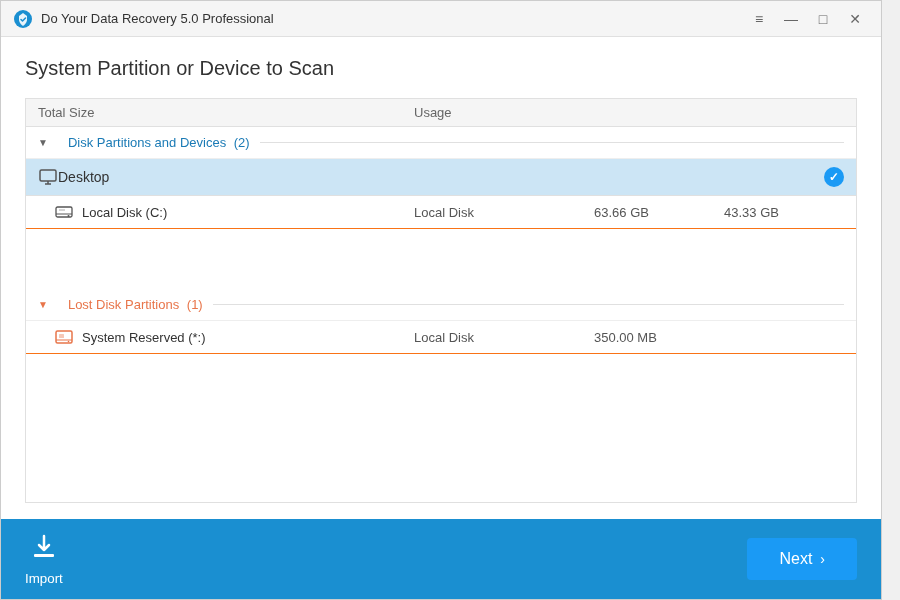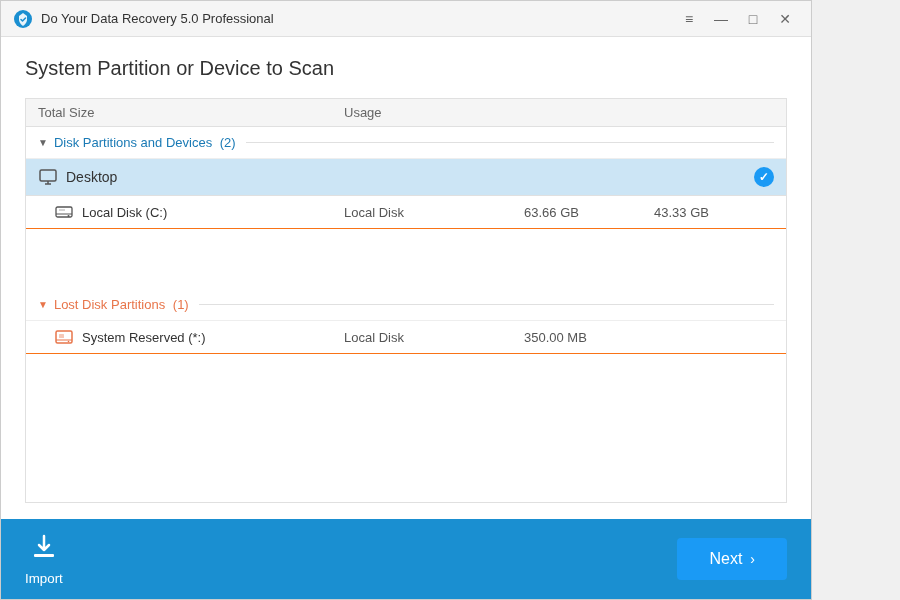--- a/index.html
+++ b/index.html
@@ -1,18 +1,18 @@
 <!DOCTYPE html>
 <html><head>
   <meta charset="utf-8">
   <style>
     * { margin: 0; padding: 0; box-sizing: border-box; }
     body { width: 900px; height: 600px; font-family: 'Segoe UI', Arial, sans-serif; background: #f0f0f0; overflow: hidden; }
 
-    .window { width: 812px; height: 600px; background: #fff; display: flex; flex-direction: column; border: 1px solid #ccc; }
+    .window { width: 882px; height: 600px; background: #fff; display: flex; flex-direction: column; border: 1px solid #ccc; }
 
     
     .titlebar {
       height: 36px; background: #f5f5f5; display: flex; align-items: center;
       padding: 0 12px; border-bottom: 1px solid #e0e0e0; flex-shrink: 0;
     }
     .titlebar-icon { width: 20px; height: 20px; margin-right: 8px; flex-shrink: 0; }
     .titlebar-title { font-size: 13px; color: #333; flex: 1; }
     .titlebar-controls { display: flex; gap: 4px; }
     .titlebar-btn {
@@ -34,21 +34,21 @@
       background: #f5f5f5; border-bottom: 1px solid #e0e0e0; padding: 6px 12px;
     }
     .table-header-cell { font-size: 13px; color: #666; }
 
     
     .group-header {
       display: flex; align-items: center; padding: 8px 12px; background: #fff;
       border-bottom: 1px solid #eee;
     }
     .group-arrow { font-size: 10px; color: #666; margin-right: 6px; }
-    .group-title { font-size: 13px; color: #1a7ab5; font-weight: 500; }
+    .group-title { font-size: 13px; color: #1a7ab5; font-weight: 500; margin-left: 14px; }
     .group-divider { flex: 1; height: 1px; background: #e0e0e0; margin-left: 10px; }
 
     
     .table-row {
       display: grid; grid-template-columns: 1fr 180px 130px 120px;
       align-items: center; padding: 6px 12px; border-bottom: 1px solid #f97316;
       background: #fff;
     }
 
     .row-name { display: flex; align-items: center; gap: 8px; font-size: 13px; color: #333; }
@@ -56,21 +56,21 @@
     .row-size { font-size: 13px; color: #555; }
     .row-usage { font-size: 13px; color: #555; }
     .check-icon { width: 20px; height: 20px; background: #1a9af5; border-radius: 50%; display: flex; align-items: center; justify-content: center; }
     .check-icon::after { content: '✓'; color: #fff; font-size: 12px; font-weight: bold; }
 
     
     .desktop-row {
       display: flex; align-items: center; padding: 8px 12px;
       background: #cce5f5; border-bottom: 1px solid #e0e0e0;
     }
-    .desktop-row-name { display: flex; align-items: center; gap: 8px; font-size: 14px; color: #333; font-weight: 500; flex: 1; }
+    .desktop-row-name { display: flex; align-items: center; font-size: 14px; color: #333; font-weight: 500; flex: 1; }
     .desktop-check { margin-left: auto; }
 
     
     .footer {
       height: 80px; background: #1a8fd1; display: flex; align-items: center;
       justify-content: space-between; padding: 0 24px; flex-shrink: 0;
     }
     .import-btn { display: flex; flex-direction: column; align-items: center; gap: 11px; cursor: pointer; background: transparent; border: none; color: #fff; }
 
     .next-btn {

